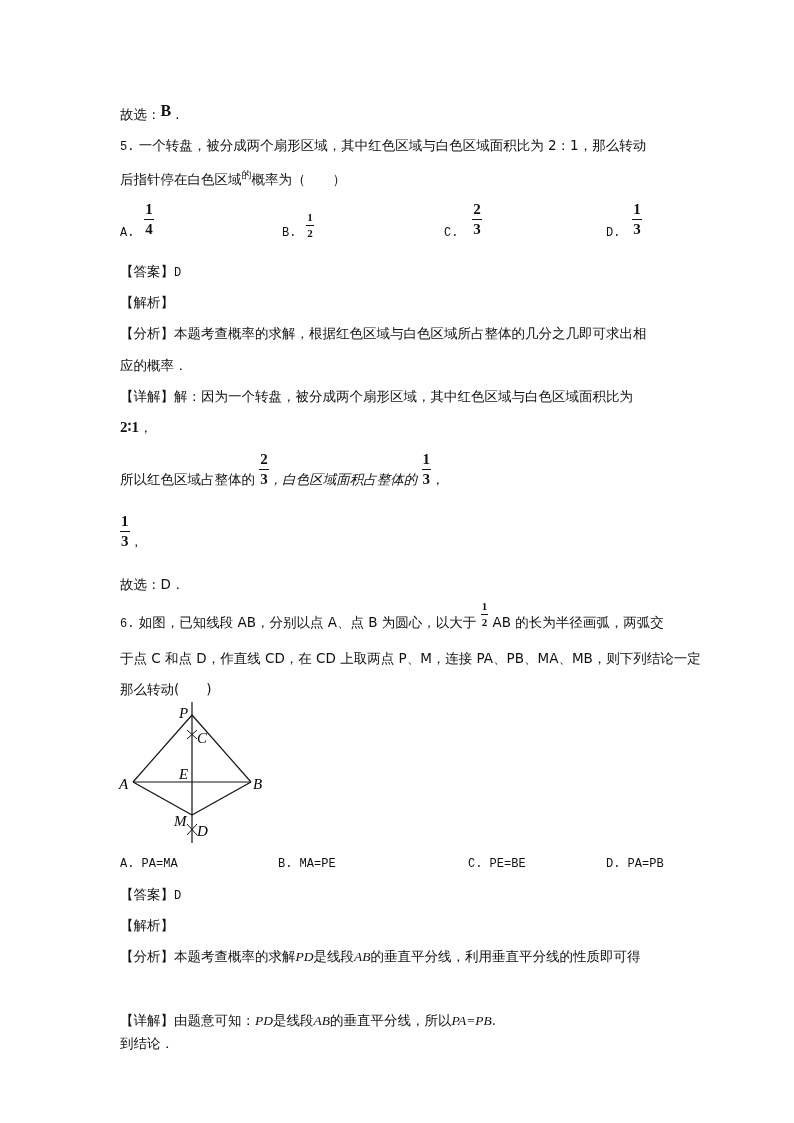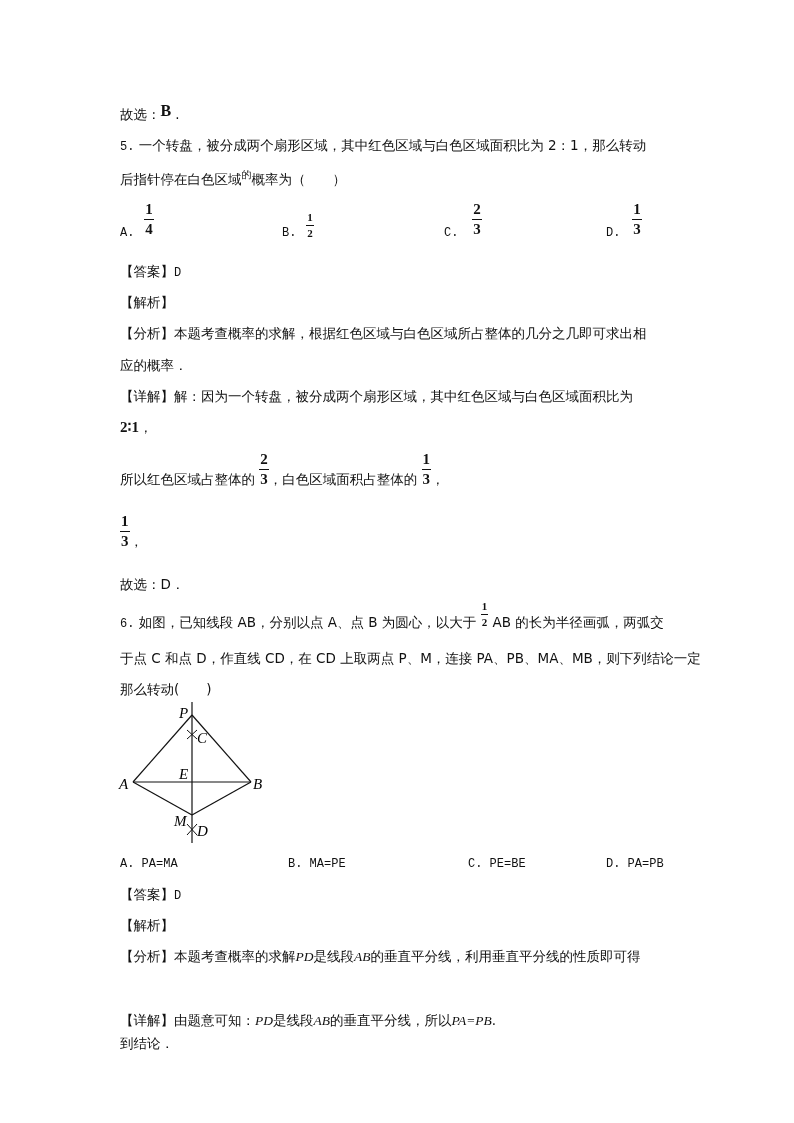--- a/index.html
+++ b/index.html
@@ -64,21 +64,21 @@
 <div class="line" style="top:355px;text-align:right;">应的概率．</div>
 <div class="line" style="top:386px;">
   <span>【详解】</span><span>解：因为一个转盘，被分成两个扇形区域，其中红色区域与白色区域面积比为</span>
 </div>
 <div class="line" style="top:417px;">
   <span class="serif-b" style="font-size:15px;">2∶1</span><span>，</span>
 </div>
 
 <div class="line" style="top:452px;line-height:18px;">
   <span style="vertical-align:-10px;">所以红色区域占整体的</span>
-  <span class="frac big"><span class="num">2</span><span class="den">3</span></span><span style="vertical-align:-10px;">，白色区域面积占整体的</span>
+  <span class="frac big"><span class="num">2</span><span class="den">3</span></span><span style="vertical-align:-10px;font-style:italic;">，白色区域面积占整体的</span>
   <span class="frac big"><span class="num">1</span><span class="den">3</span></span><span style="vertical-align:-10px;">，</span>
 </div>
 
 <div class="line" style="top:514px;line-height:18px;">
   <span class="frac big"><span class="num">1</span><span class="den">3</span></span><span style="vertical-align:-10px;">，</span>
 </div>
 
 <div class="line" style="top:574px;">故选：D．</div>
 
 <div class="line" style="top:601px;line-height:18px;">
@@ -115,21 +115,21 @@
     <text x="138" y="89">B</text>
     <text x="59" y="126">M</text>
     <text x="82" y="136">D</text>
   </svg>
 </div>
 
 <div>
   <div class="opt mono" style="left:120px;top:857px;">
     <span>A.</span> <span>PA=MA</span>
   </div>
-  <div class="opt mono" style="left:288px;top:857px;">
+  <div class="opt mono" style="left:278px;top:857px;">
     <span>B.</span> <span>MA=PE</span>
   </div>
   <div class="opt mono" style="left:468px;top:857px;">
     <span>C.</span> <span>PE=BE</span>
   </div>
   <div class="opt mono" style="left:606px;top:857px;">
     <span>D.</span> <span>PA=PB</span>
   </div>
 </div>
 

